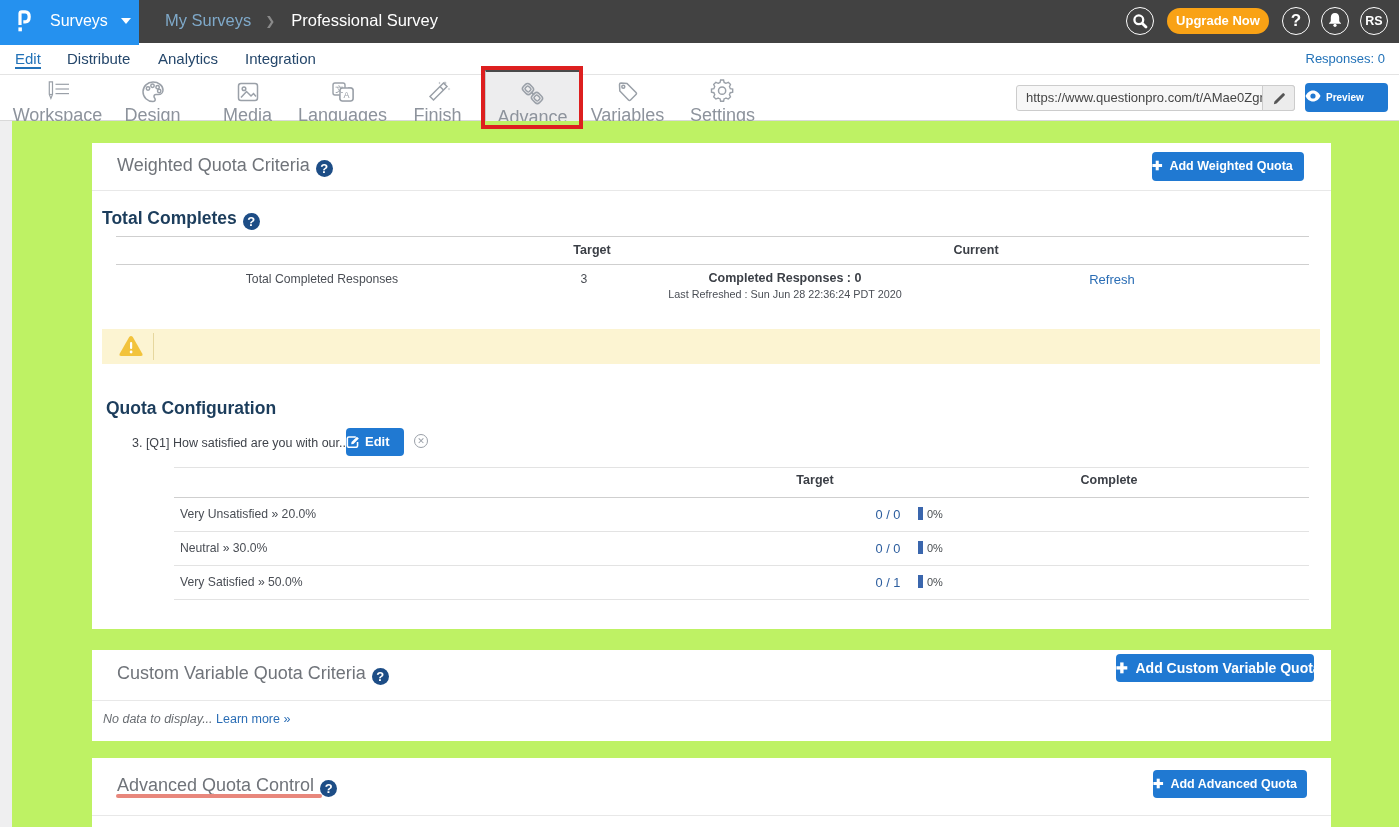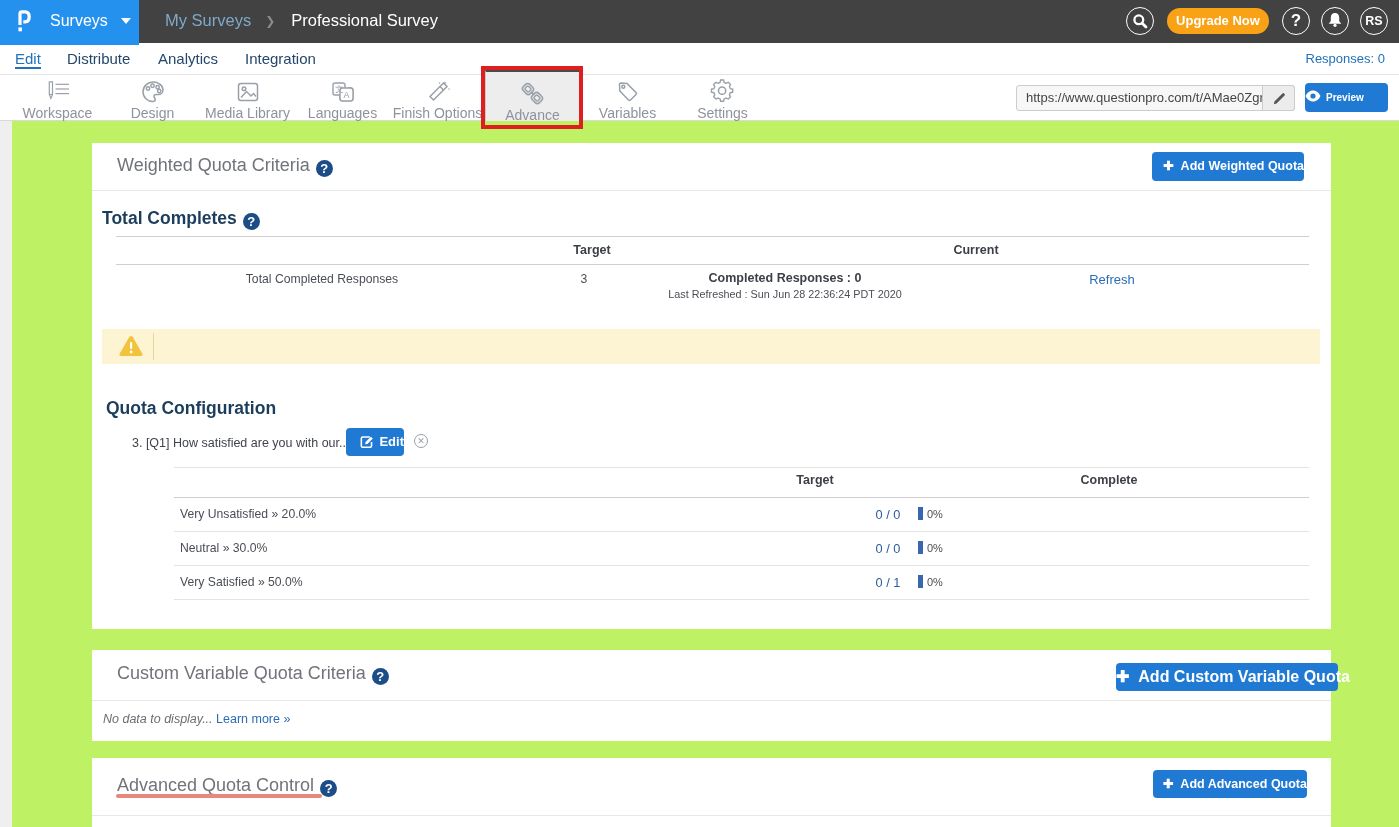--- a/index.html
+++ b/index.html
@@ -22,36 +22,36 @@
 
 #tabbar { position:absolute; left:0; top:43px; width:1399px; height:32px; background:#fff; border-bottom:1px solid #e4e4e4; }
 #tabblue { position:absolute; left:0; top:0; width:139px; height:2px; background:#2591ef; }
 .tab { position:absolute; top:7px; font-size:15px; color:#25476b; }
 #tab-edit { left:15px; color:#2272b8; border-bottom:2px solid #2272b8; padding-bottom:0px; }
 #responses { position:absolute; right:14px; top:8px; font-size:13px; color:#2272b8;padding-left:40px; }
 
 
 #toolbar { position:absolute; left:0; top:75px; width:1399px; height:46px; background:#fff; border-bottom:1px solid #d9d9d9; }
 .titem { position:absolute; top:0; width:95px; height:46px; text-align:center; }
-.titem .lbl { position:absolute; top:30px; width:100%; font-size:14px; color:#8d939c; }
+.titem .lbl { position:absolute; top:30px; width:100%; font-size:18px; color:#8d939c; }
 .ticon { position:absolute; top:4px; left:50%; transform:translateX(-50%); }
 #t-advq { background:#ededee; border:1px solid #c9c9c9; border-top:2px solid #4a4a4a; top:-5px; height:55px; }
 #t-advq .ticon { top:9px; }
 #t-advq .lbl { top:35px; }
 #redbox { position:absolute; left:481px; top:66px; width:102px; height:63px; border:4px solid #dd1f1f; z-index:20; }
 #urlbox { position:absolute; left:1016px; top:10px; width:279px; height:26px; background:#f7f7f7; border:1px solid #ccc; border-radius:3px; font-size:13px; color:#454545; line-height:24px; padding-left:9px; white-space:nowrap; overflow:hidden; }
 #pencilbox { position:absolute; left:1262px; top:10px; width:33px; height:26px; background:#ececec; border:1px solid #ccc; border-radius:0 3px 3px 0; }
 #previewbtn { position:absolute; left:1305px; top:8px; width:83px; height:29px; background:#2079d2; border-radius:4px; color:#fff; font-size:10px; font-weight:bold; text-align:left; line-height:29px; }
 
 
 #content { position:absolute; left:0; top:121px; width:1399px; height:706px; background:#bef264;margin-left:12px; }
 .card { position:absolute; left:80px; width:1239px; background:#fff; }
 .cardtitle { position:absolute; left:25px; font-size:18px; color:#70747a; white-space:nowrap; }
 .qmark { display:inline-block; width:17px; height:17px; background:#1d4d86; border-radius:50%; color:#fff; font-size:13px; font-weight:bold; text-align:center; line-height:17px; vertical-align:-2px; margin-left:6px; }
-.bluebtn { position:absolute; background:#2079d2; border-radius:4px; color:#fff; font-weight:bold; text-align:right; white-space:nowrap; }
+.bluebtn { position:absolute; background:#2079d2; border-radius:4px; color:#fff; font-weight:bold; text-align:left; white-space:nowrap; }
 .navyhead { position:absolute; font-weight:bold; font-size:17.5px; color:#1c3d5c; white-space:nowrap; }
 .hline { position:absolute; height:1px; background:#e3e3e3; }
 .ctext { position:absolute; transform:translateX(-50%); white-space:nowrap; }
 
 #card1 { top:22px; height:486px; }
 #card2 { top:529px; height:91px;padding-left:17px; }
 #card3 { top:637px; height:190px; }
 
 .tbl-label { font-size:12.2px; color:#4a4e55; }
 .tbl-head { font-size:12.5px; font-weight:bold; color:#3b3f46; }
@@ -261,21 +261,21 @@
 
       <span class="tbl-label abs" style="left:88px;top:432px">Very Satisfied » 50.0%</span>
       <span class="ctext fract" style="left:796px;top:432px">0 / 1</span>
       <span class="pbar" style="left:826px;top:432px"></span>
       <span class="pct" style="left:835px;top:433px">0%</span>
       <div class="hline" style="left:82px;top:456px;width:1135px"></div>
     </div>
 
     <div class="card" id="card2">
       <span class="cardtitle" style="top:13px">Custom Variable Quota Criteria<span class="qmark">?</span></span>
-      <div class="bluebtn" style="left:1024px;top:13px;width:222px;height:28px;font-size:16px;line-height:28px">✚ &nbsp;Add Custom Variable Quota</div>
+      <div class="bluebtn" style="left:1024px;top:4px;width:198px;height:28px;font-size:14px;line-height:28px">✚ &nbsp;Add Custom Variable Quota</div>
       <div class="hline" style="left:0;top:50px;width:1239px;background:#e8e8e8"></div>
       <div id="nodata">No data to display... <a>Learn more »</a></div>
     </div>
 
     <div class="card" id="card3">
       <span class="cardtitle" style="top:17px">Advanced Quota Control<span class="qmark">?</span></span>
       <div id="redline"></div>
       <div class="bluebtn" style="left:1061px;top:12px;width:154px;height:28px;font-size:12.5px;line-height:28px">✚ &nbsp;Add Advanced Quota</div>
       <div class="hline" style="left:0;top:57px;width:1239px;background:#e8e8e8"></div>
     </div>

